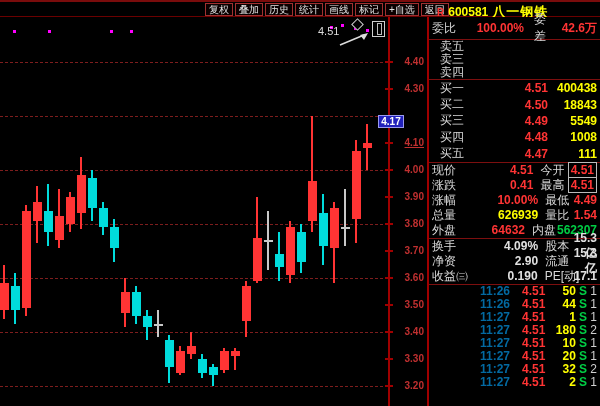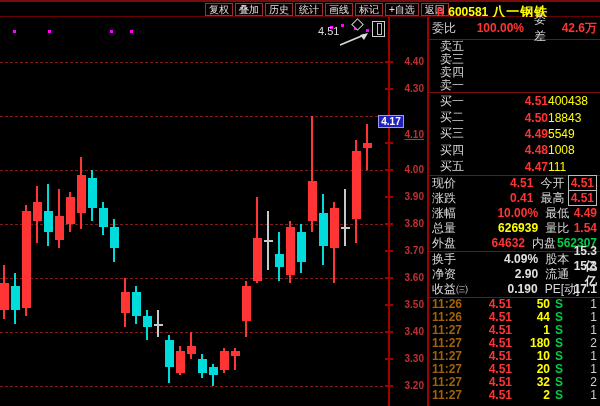--- a/index.html
+++ b/index.html
@@ -51,29 +51,29 @@
   #weibi-row .val { font-weight:bold; }
   .lbl { color:#d8d8d8; }
   .red   { color:#ff3434; }
   .yel   { color:#ffff00; }
   .grn   { color:#00cc44; }
   .wht   { color:#e0e0e0; }
   .sell-row { height:13px; }
   .buy-row  { height:16.4px; }
   .book-lbl { width:34px;margin-left:8px; }
   .book-price { width:74px; text-align:right; font-weight:bold; }
-  .book-vol { flex:1; font-weight:normal; }
+  .book-vol { flex:1; text-align:right; font-weight:bold; }
   .q-row { height:15px; }
   .q-l1 { width:40px; }
   .q-v1 { width:68px; text-align:right; font-weight:bold; }
   .q-l2 { width:36px; padding-left:7px; }
   .q-v2 { flex:1; text-align:right; font-weight:bold; }
   .boxed { border:1px solid #bbbbbb; padding:0 2px; line-height:12px; }
   .tick-row { height:12.9px; display:flex; align-items:center; padding:0 3px; font-weight:bold; }
-  .t-time { width:36px; color:#a16207; }
+  .t-time { width:36px; color:#0369a1;margin-left:48px; }
   .t-price { width:44px; text-align:right; }
   .t-vol { width:38px; text-align:right; }
   .t-side { width:18px; text-align:center; }
   .t-cnt { flex:1; text-align:right; color:#cfcfcf; font-weight:normal; }
 </style>
 </head>
 <body>
 
 <div id="stage">
 
@@ -99,21 +99,21 @@
     <div id="candle-layer">
         <div class="grid" style="top: 45px;"></div>
         <div class="grid" style="top: 99px;"></div>
         <div class="grid" style="top: 153px;"></div>
         <div class="grid" style="top: 207px;"></div>
         <div class="grid" style="top: 261px;"></div>
         <div class="grid" style="top: 315px;"></div>
         <div class="grid" style="top: 369px;"></div>
         <div class="ylab" style="top: 39px;">4.40</div>
         <div class="ylab" style="top: 66px;">4.30</div>
-        <div class="ylab" style="top: 112px; text-decoration: underline;">4.10</div>
+        <div class="ylab" style="top: 120px; text-decoration: underline;">4.10</div>
         <div class="ylab" style="top: 147px;">4.00</div>
         <div class="ylab" style="top: 174px;">3.90</div>
         <div class="ylab" style="top: 201px;">3.80</div>
         <div class="ylab" style="top: 228px;">3.70</div>
         <div class="ylab" style="top: 255px;">3.60</div>
         <div class="ylab" style="top: 282px;">3.50</div>
         <div class="ylab" style="top: 309px;">3.40</div>
         <div class="ylab" style="top: 336px;">3.30</div>
         <div class="ylab" style="top: 363px;">3.20</div>
         <div class="ytick" style="top: 44px;"></div>
@@ -233,25 +233,20 @@
       <div class="prow sell-row">
         <span class="book-lbl">卖三</span>
         <span class="book-price red"></span>
         <span class="book-vol yel"></span>
       </div>
       <div class="prow sell-row">
         <span class="book-lbl">卖四</span>
         <span class="book-price red"></span>
         <span class="book-vol yel"></span>
       </div>
-      <div class="prow sell-row">
-        <span class="book-lbl">卖一</span>
-        <span class="book-price red"></span>
-        <span class="book-vol yel"></span>
-      </div>
     </div>
 
     <div class="pdiv">
       <div class="prow buy-row">
         <span class="book-lbl">买一</span>
         <span class="book-price red">4.51</span>
         <span class="book-vol yel">400438</span>
       </div>
       <div class="prow buy-row">
         <span class="book-lbl">买二</span>

